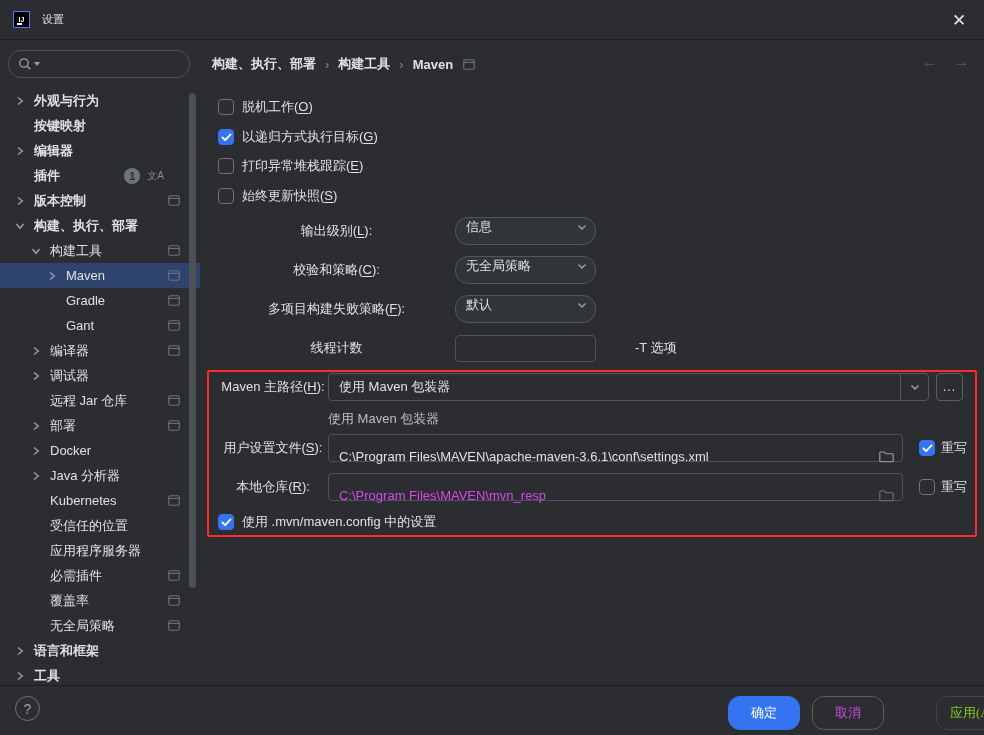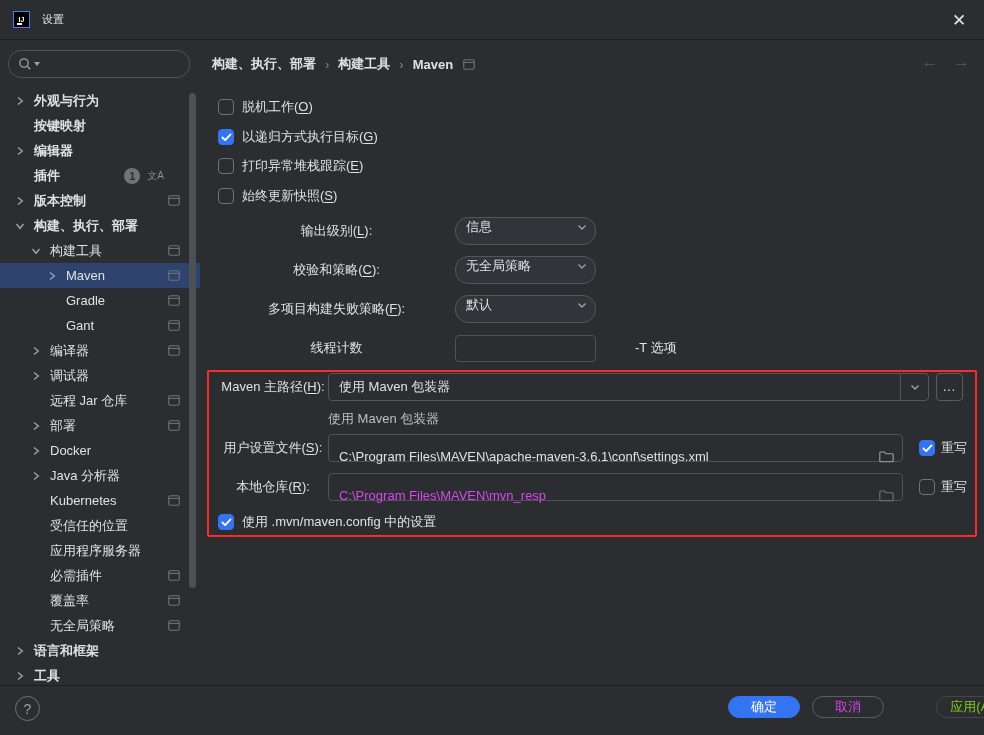--- a/index.html
+++ b/index.html
@@ -90,22 +90,22 @@
   .field svg { color:#9da0a8; flex:none; }
   .field.dimmed svg { color:#6f737a; }
   .ov-cb { margin-left:16px; }
   .ov-label { margin-left:6px; }
 
   
   .footer { position:absolute; left:0; top:685px; width:984px; height:50px; border-top:1px solid #1e1f22; }
   .help-circle { position:absolute; left:15px; top:696px; width:25px; height:25px; border-radius:50%;
                  border:1px solid #6f737a; color:#9da0a8; font-size:14px;
                  display:flex; align-items:center; justify-content:center; cursor:pointer; }
-  .btn { position:absolute; top:696px; width:72px; height:22px; border-radius:12px; font-size:13px;
-         display:flex; align-items:center; justify-content:center; cursor:pointer; }
+  .btn { position:absolute; top:696px; width:72px; height:34px; border-radius:12px; font-size:13px;
+         display:flex; align-items:center; justify-content:center; cursor:pointer;font-family:Liberation Serif, serif; }
   .btn-primary { left:728px; background:#3574f0; color:#fff; border:1px solid #3574f0; }
   .btn-secondary { left:812px; background:transparent; color:#d946ef; border:1px solid #5a5d63; }
   .btn-disabled { left:936px; background:transparent; color:#84cc16; border:1px solid #43454a; cursor:default; }
 </style>
 </head>
 <body>
 
 <div class="titlebar">
   <div class="app-icon">IJ</div>
   <span class="win-title">设置</span>

